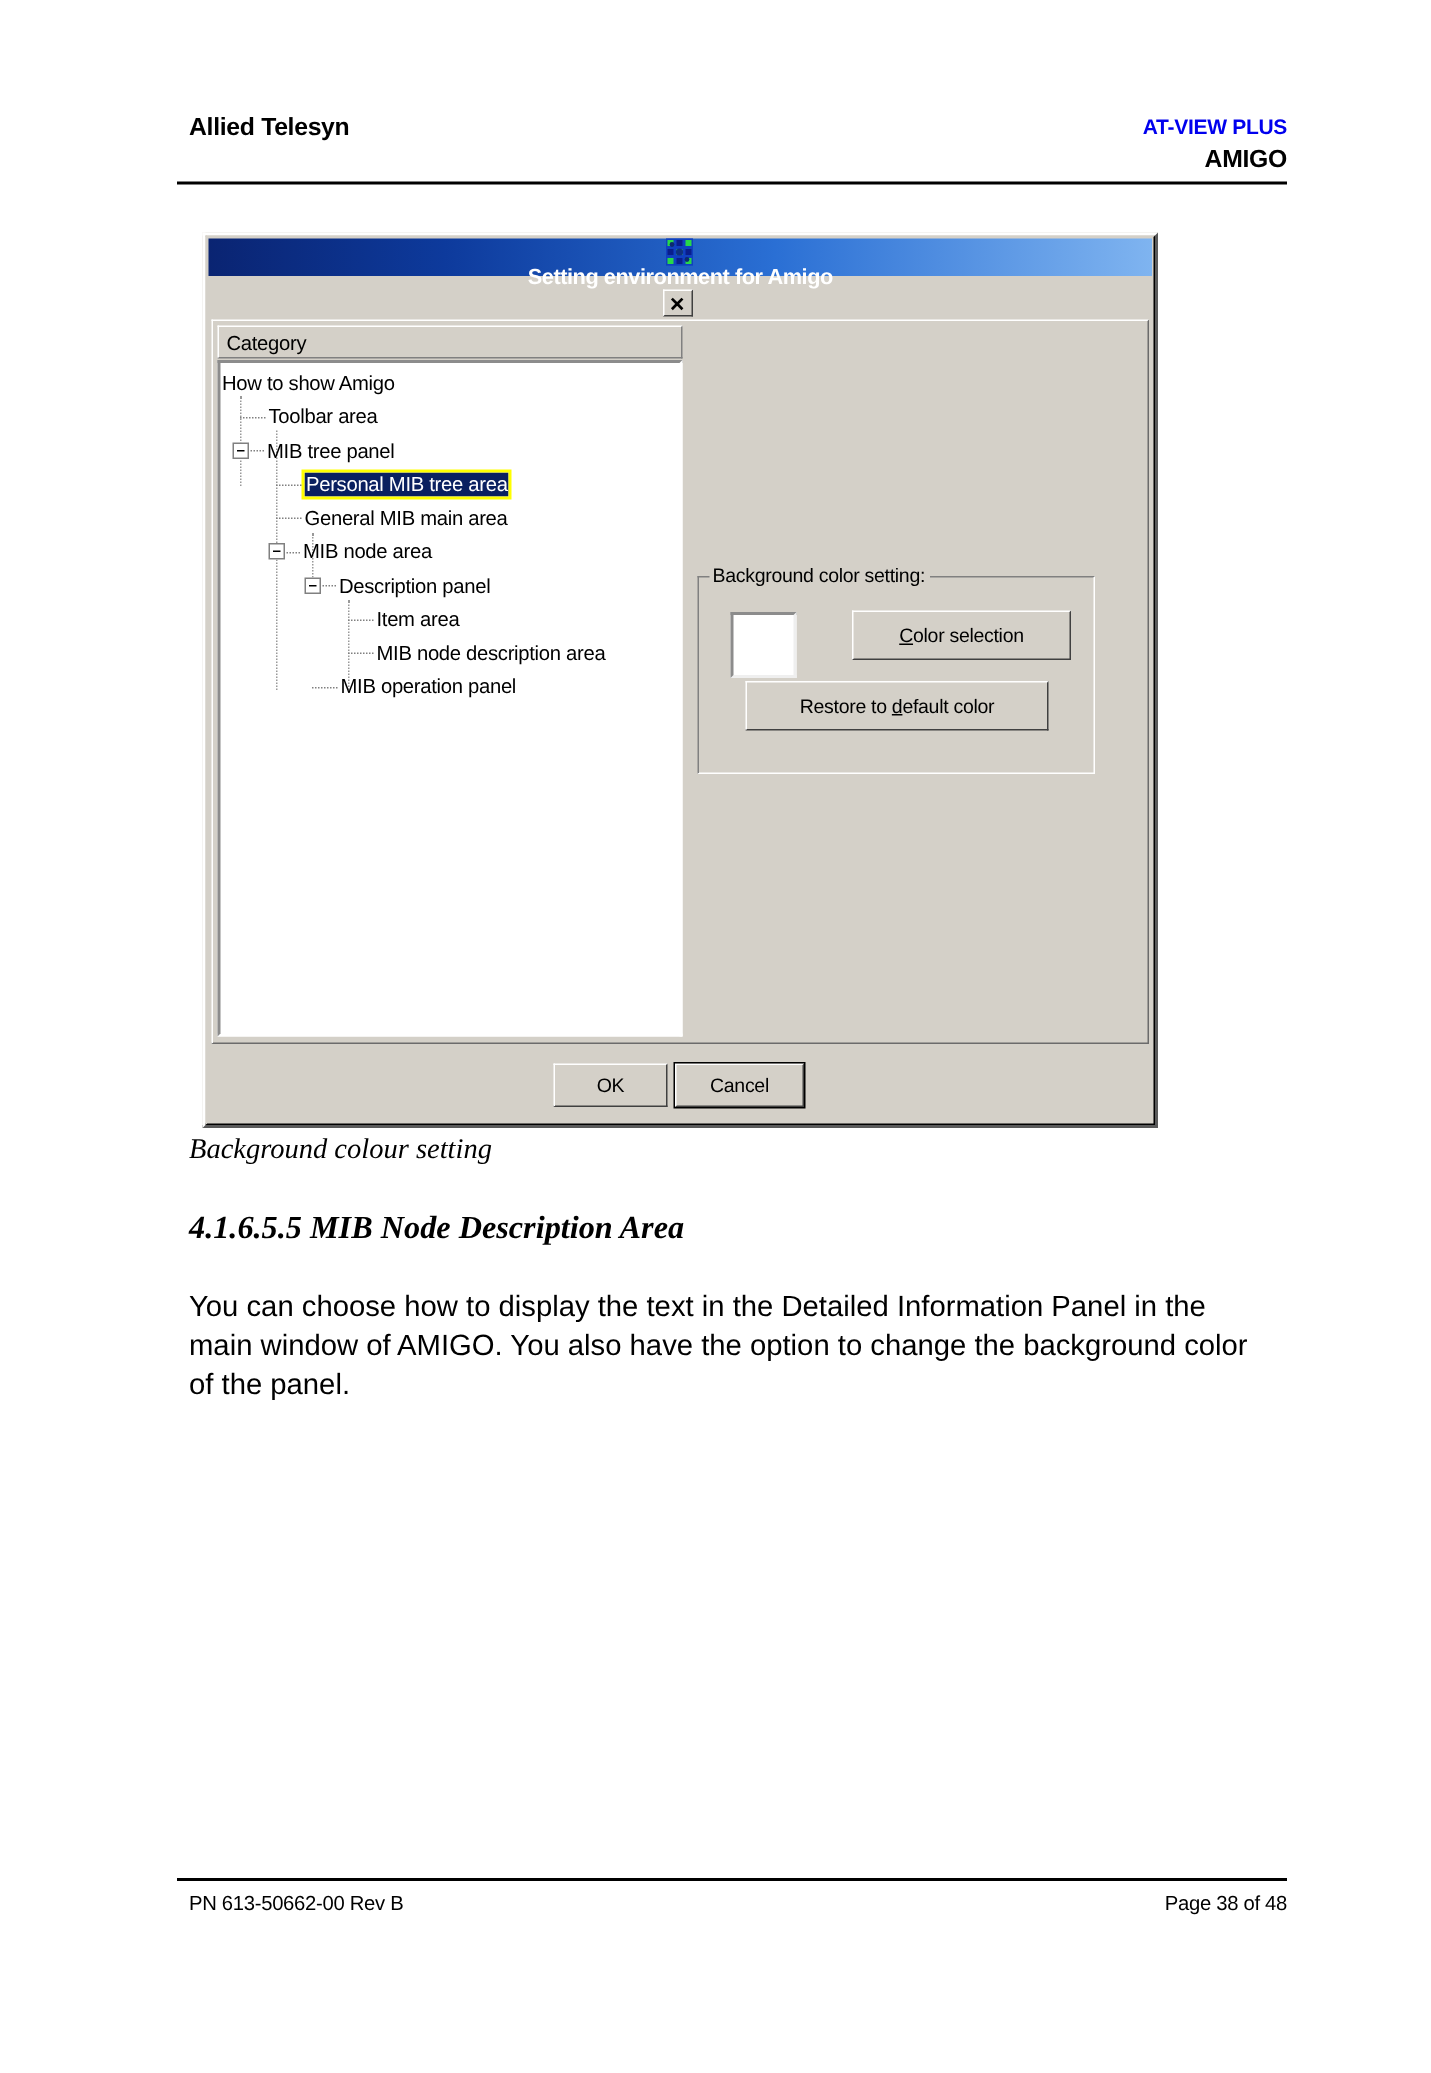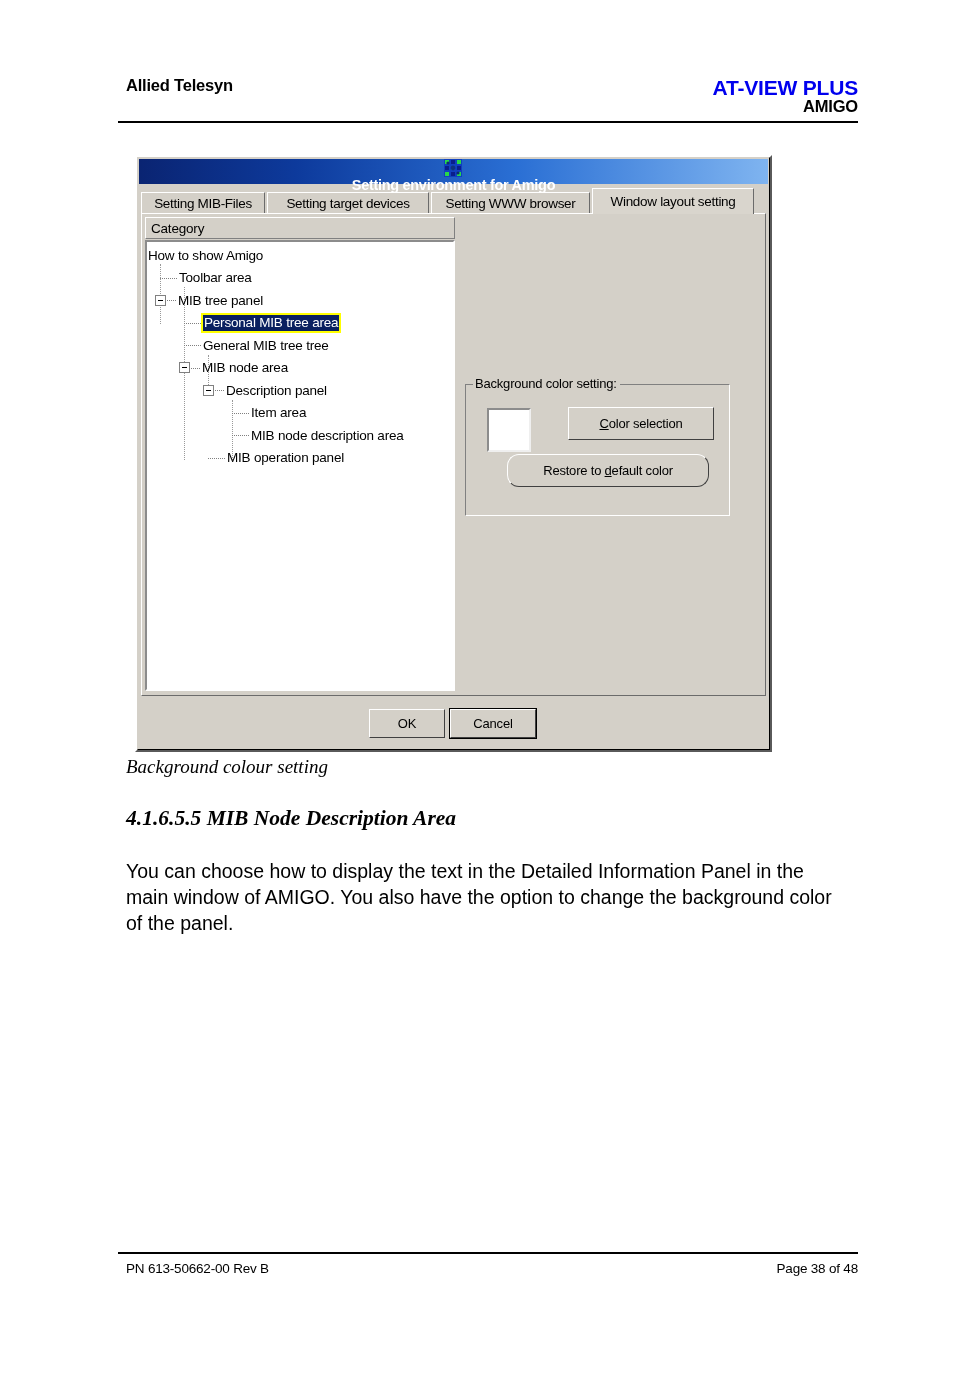--- a/index.html
+++ b/index.html
@@ -32,21 +32,21 @@
     font-size: 16.5px;
     color: #000000;
     letter-spacing: -0.2px;
   }
   .hdr-right-1 {
     position: absolute;
     right: 0px;
     top: 4px;
     font-family: "Liberation Sans", sans-serif;
     font-weight: bold;
-    font-size: 21px;
+    font-size: 14px;
     color: #0000ee;
     letter-spacing: -0.2px;
   }
   .hdr-right-2 {
     position: absolute;
     right: 0px;
     top: 25px;
     font-family: "Liberation Sans", sans-serif;
     font-weight: bold;
     font-size: 16.5px;
@@ -335,25 +335,24 @@
     justify-content: center;
     position: absolute;
   }
   .btn-color-sel {
     left: 102px;
     top: 22px;
     width: 146px;
     height: 33px;
   }
   .btn-restore {
-    left: 41px;
+    left: 31px;
     top: 69px;
     width: 202px;
     height: 33px;
-    border-radius: 12px;
   }
   .uk { text-decoration: underline; }
 
   
   .btn-ok {
     position: absolute;
     left: 232px;
     top: 552px;
     width: 76px;
     height: 29px;
@@ -461,26 +460,20 @@
         <circle cx="4" cy="4" r="1.6" fill="#0c2a70"></circle>
         <circle cx="14" cy="14" r="1.6" fill="#0c2a70"></circle>
       </svg>
     </span>
     <span class="title-text">Setting environment for Amigo</span>
     <span class="title-close">
       <span>✕</span>
     </span>
   </div>
 
-  <div class="tabstrip">
-    <div class="tab" style="left:0px; width:124px;">Setting MIB-Files</div>
-    <div class="tab" style="left:126px; width:162px;">Setting target devices</div>
-    <div class="tab" style="left:290px; width:159px;">Setting WWW browser</div>
-    <div class="tab active" style="left:451px; width:162px;">Window layout setting</div>
-  </div>
 
   <div class="tabbody">
 
     <div class="cat-header">Category</div>
 
     <div class="treebox">
       <div class="tree">
 
         <div class="vline" style="left:13px;  top:22px;  height:60px;"></div>
         <div class="vline" style="left:37px;  top:45px;  height:173px;"></div>
@@ -507,21 +500,21 @@
 
         <div class="tree-row selected">
           <span class="spacer" style="width:37px"></span>
           <span class="dashes" style="width:17px"></span>
           <span class="tree-label">Personal MIB tree area</span>
         </div>
 
         <div class="tree-row">
           <span class="spacer" style="width:37px"></span>
           <span class="dashes" style="width:17px"></span>
-          <span class="tree-label">General MIB tree tree</span>
+          <span class="tree-label">General MIB main area</span>
         </div>
 
         <div class="tree-row">
           <span class="spacer" style="width:32px"></span>
           <span class="toggle"></span>
           <span class="dashes" style="width:9px"></span>
           <span class="tree-label">MIB node area</span>
         </div>
 
         <div class="tree-row">

